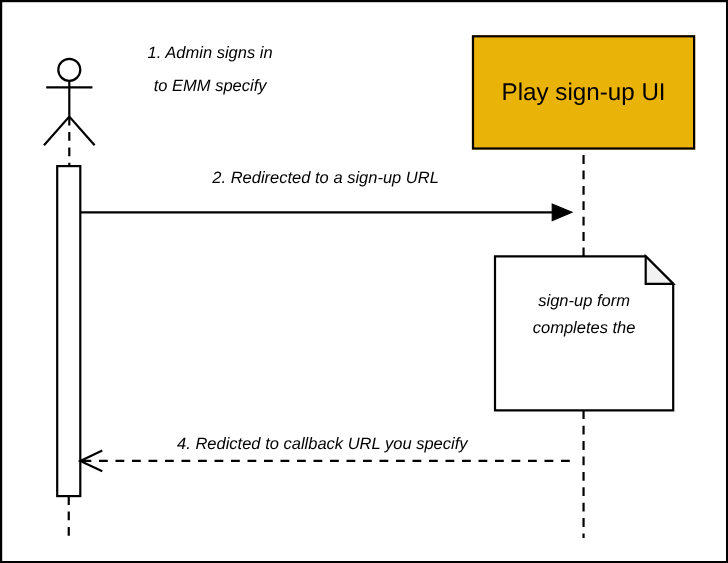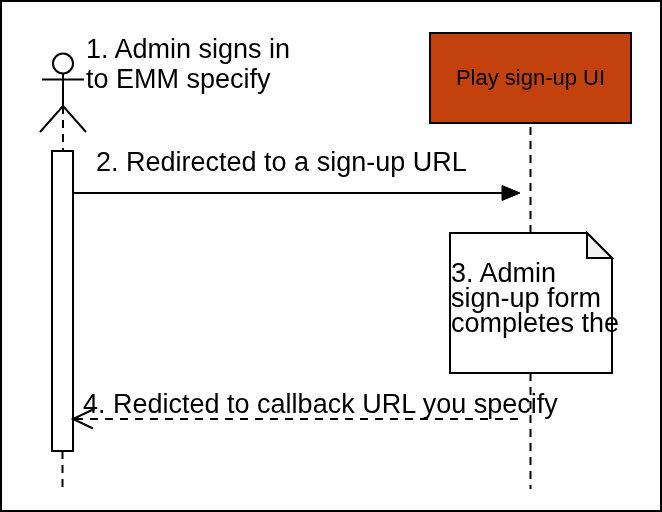--- a/index.html
+++ b/index.html
@@ -14,34 +14,36 @@
     font-family: "Liberation Sans", sans-serif;
     color: #000000;
   }
   .diagram-svg {
     position: absolute;
     left: 0; top: 0;
     width: 658px; height: 508px;
   }
   .label {
     position: absolute;
-    font-size: 27px;
+    text-align: center;
+    font-size: 15px;
     line-height: 28px;
     color: #000000;
     white-space: nowrap;
+    font-style: italic;
   }
   .label span { display: block; }
   .actor-caption { left: 84px; top: 32px; width: 210px; line-height: 30px; }
   .msg2-label { left: 94px; top: 146px; width: 400px; }
   .msg4-label { left: 81px; top: 388px; width: 420px; }
   .object-box {
     position: absolute;
     left: 427px; top: 30px;
-    width: 203px; height: 92px;
-    background: #c2410c;
+    width: 203px; height: 104px;
+    background: #eab308;
     border: 2px solid #000000;
     display: flex;
     align-items: center;
     justify-content: center;
     font-size: 22px;
   }
   .note-label {
     left: 449px; top: 259px;
     width: 160px;
     line-height: 25px;
@@ -90,20 +92,19 @@
     <span>to EMM specify</span>
   </div>
 
   <div class="object-box">
     <span>Play sign-up UI</span>
   </div>
 
   <div class="label msg2-label">2. Redirected to a sign-up URL</div>
 
   <div class="label note-label">
-    <span>3. Admin</span>
     <span>sign-up form</span>
     <span>completes the</span>
   </div>
 
   <div class="label msg4-label">4. Redicted to callback URL you specify</div>
 
 </div>
 
 </body></html>

